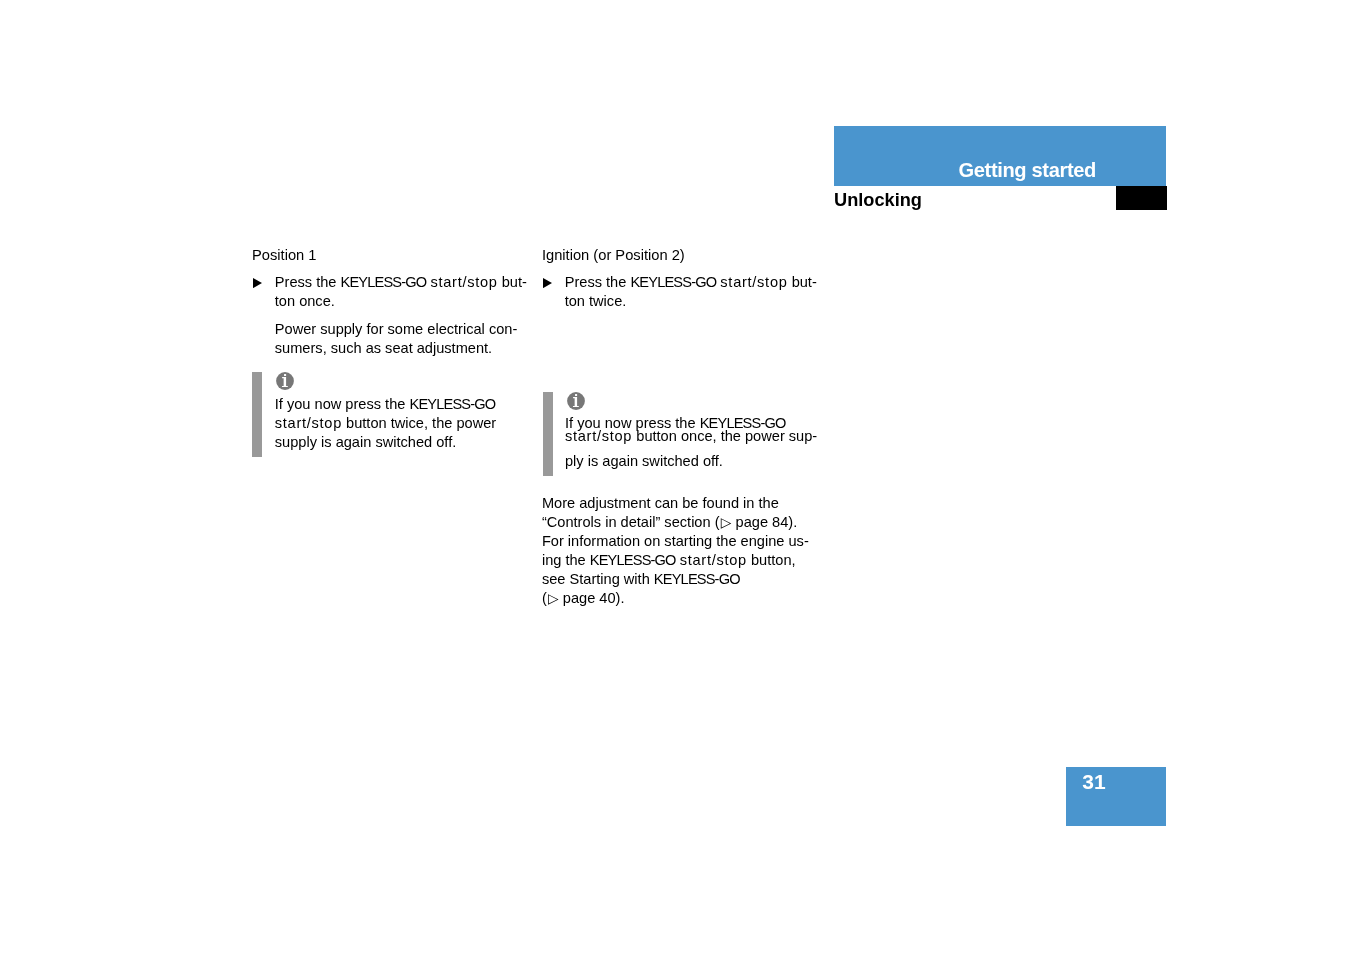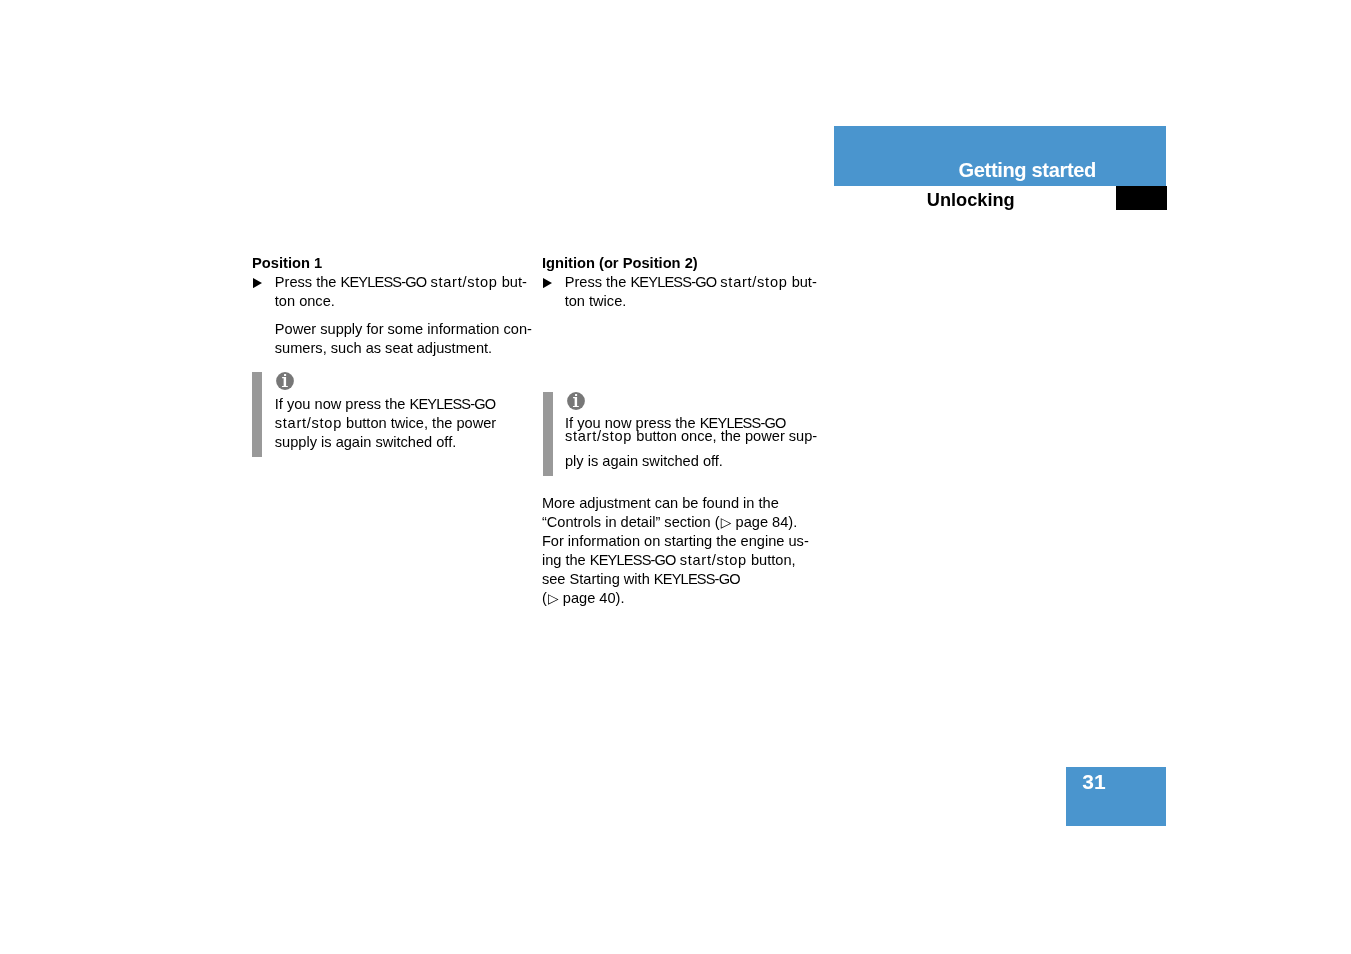--- a/index.html
+++ b/index.html
@@ -22,32 +22,32 @@
     text-align:right;
     font-size:20.1px; font-weight:bold; color:#ffffff;
     line-height:23px; letter-spacing:-0.36px; transform:translateZ(0);
   }
   .header-tab {
     position:absolute; left:282px; top:60px; width:51px; height:24px;
     background:#000000;
   }
   .header-sub-title {
     position:absolute; left:0; top:63px; width:273.5px;
-    text-align:center;
+    text-align:left;
     font-size:18.2px; font-weight:bold; color:#000000;
     line-height:23px; letter-spacing:0px; transform:translateZ(0);
   }
 
   
   .col { position:absolute; width:276px; transform:translateZ(0); }
   .col-left  { left:252px; top:246px; height:211px; }
   .col-right { left:541.9px; top:246px; height:363px; }
 
   .tl { position:absolute; left:0; font-size:14.6px; line-height:19px; white-space:pre; }
-  .heading { font-size:14.7px; font-weight:bold; line-height:19px; position:absolute; left:0; white-space:pre;margin-top:8px; }
+  .heading { font-size:14.7px; font-weight:normal; line-height:19px; position:absolute; left:0; white-space:pre; }
 
   .tri { position:absolute; left:0.9px; width:9px; height:10.2px; display:block; line-height:0; }
   .tri svg { display:block; }
   .group { position:absolute; }
   .group .tl { left:22.8px; }
   .group .tl.flush { left:0; }
   .ref-glyph { font-size:13.8px; letter-spacing:0.2px; margin-left:1.2px; }
   .tight { letter-spacing:-0.82px; }
   .loose { letter-spacing:0.72px; }
   .note-bar { position:absolute; left:-0.3px; width:10.4px; background:#999999; }
@@ -81,21 +81,21 @@
       <span class="tri" style="top:4.4px">
         <svg width="9" height="10.2" viewBox="0 0 9 10.2" aria-hidden="true" focusable="false">
           <path d="M0 0 L9 5.1 L0 10.2 Z" fill="#000000"></path>
         </svg>
       </span>
       <div class="tl" style="top:0">Press the <span class="tight">KEYLESS-GO</span> <span class="loose">start/stop</span> but-</div>
       <div class="tl" style="top:19px">ton once.</div>
     </div>
 
     <div class="group para" style="left:22.8px;top:74.2px;width:253px;height:38px">
-      <div class="tl flush" style="top:0">Power supply for some information con-</div>
+      <div class="tl flush" style="top:0">Power supply for some electrical con-</div>
       <div class="tl flush" style="top:19px">sumers, such as seat adjustment.</div>
     </div>
 
     <div class="group note" style="left:-0.3px;top:126.4px;width:257px;height:84.4px">
       <span class="note-bar" style="top:0;height:84.4px;left:0"></span>
       <span class="info-icon" style="top:-0.4px;left:24px">
         <svg width="18" height="18" viewBox="0 0 18 18" aria-hidden="true" focusable="false">
           <circle cx="9" cy="9" r="8.9" fill="#777777"></circle>
           <rect x="8.05" y="2.05" width="2.05" height="1.95" fill="#ffffff"></rect>
           <path d="M6.1 5.1 h4.0 v8.85 h1.7 v1.15 h-5.85 v-1.15 h1.7 v-7.7 h-1.55 z" fill="#ffffff"></path>

